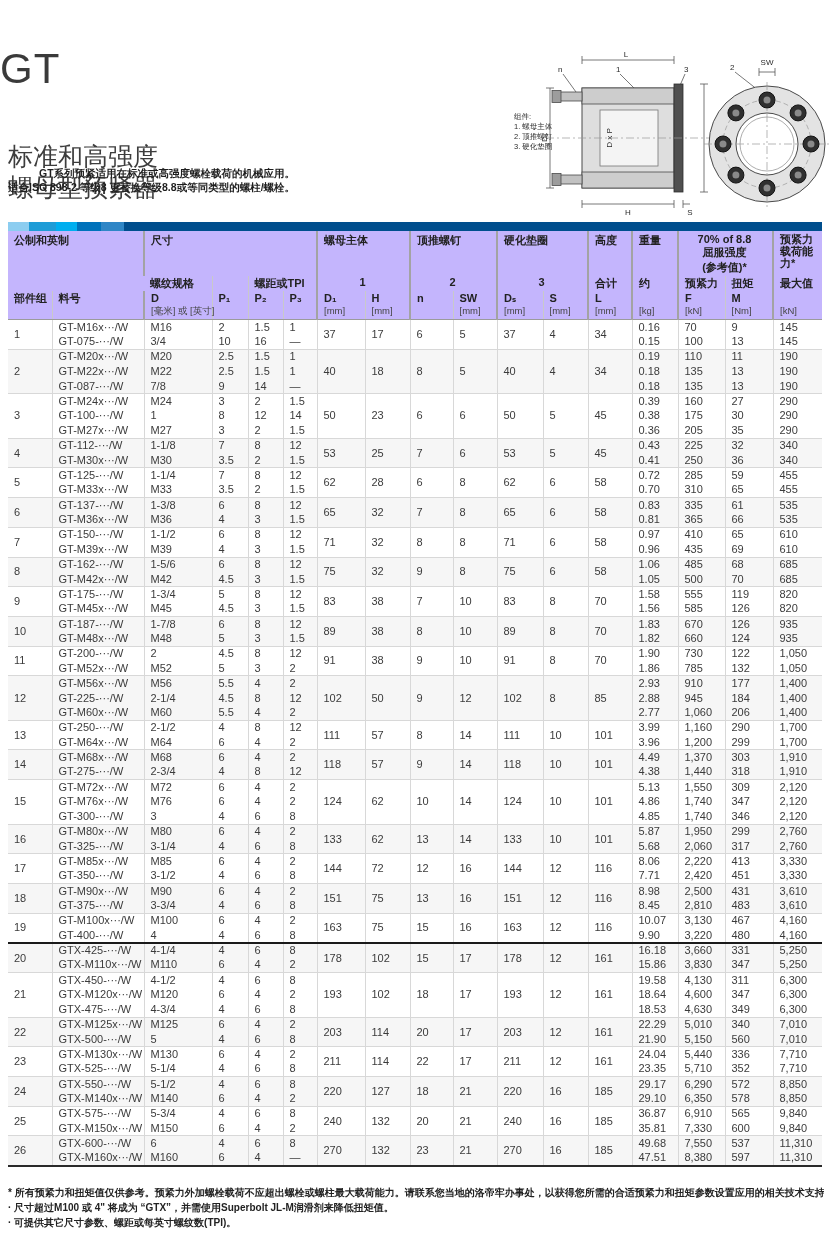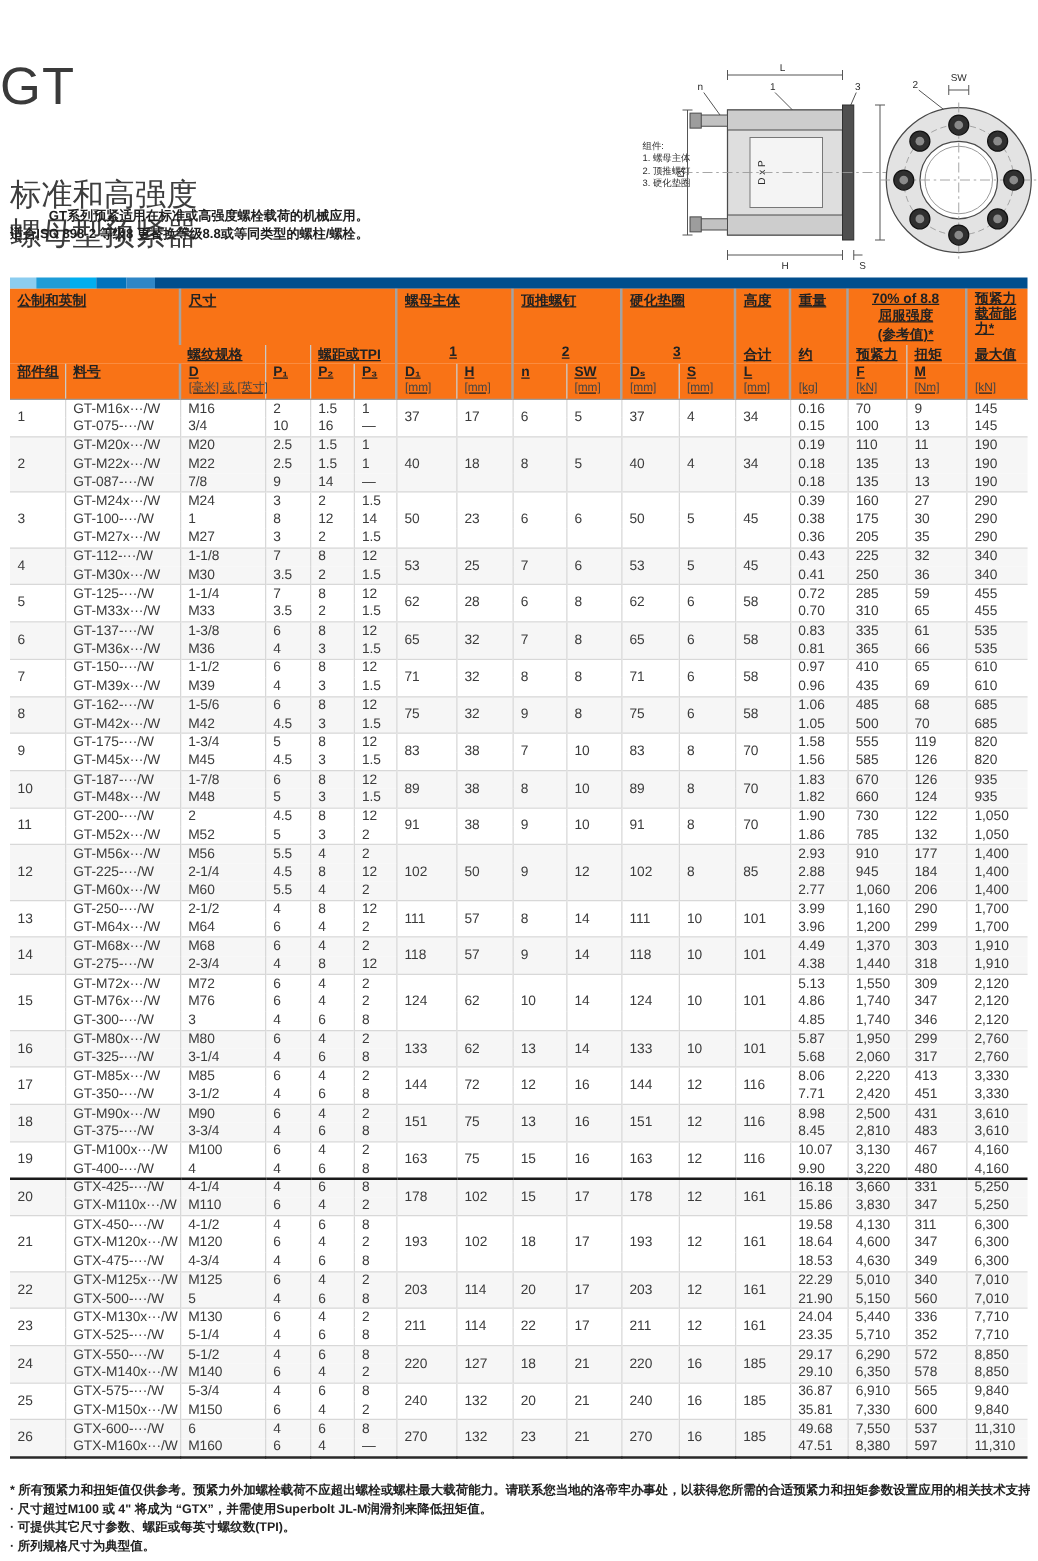--- a/index.html
+++ b/index.html
@@ -16,21 +16,21 @@
   .svg-front{position:absolute;left:232px;top:10px;}
   .dim{font-size:8px;fill:#2a2a2a;}
   .dline{stroke:#555;stroke-width:0.8;fill:none;}
   .cline{stroke:#999;stroke-width:0.7;stroke-dasharray:8 3 2 3;fill:none;}
 
   .accent-bar{position:absolute;left:8px;top:222px;width:814px;height:9px;display:flex;}
   .accent-bar span{display:block;height:100%;}
 
   table.spec{position:absolute;left:8px;top:231px;width:814px;border-collapse:collapse;table-layout:fixed;border-bottom:2px solid #2a2a2a;}
   table.spec th,table.spec td{margin:0;box-sizing:border-box;}
-  thead th{background:#f97316;font-size:11px;font-weight:700;color:#222;text-align:left;vertical-align:top;padding:2px 2px 1px 6px;text-decoration:underline;}
+  thead th{background:#c4b5fd;font-size:11px;font-weight:700;color:#222;text-align:left;vertical-align:top;padding:2px 2px 1px 6px;}
   tr.hr1 th{height:36px;}
   tr.hr2 th{height:15px;padding-top:0;padding-bottom:0;font-size:11px;}
   tr.hr3 th{padding-top:0;padding-bottom:2px;}
   .sym{height:14px;line-height:14px;font-size:11px;white-space:nowrap;}
   .unit{height:12px;line-height:12px;font-size:9.5px;font-weight:400;color:#444;white-space:nowrap;}
   .tac{text-align:center;padding-left:0;}
   .wrapcell{word-break:break-all;line-height:12px;}
   th.gl{border-left:2px solid #a3a3a3;}
   th.sl{border-left:1px solid #c9c9c9;}
   tr.hr3 th{border-bottom:1px solid #9b9b9b;}
@@ -1119,16 +1119,15 @@
           <td class="shade">597</td>
           <td class="shade">11,310</td>
         </tr>
       </tbody>
   </table>
 
   <div class="footnotes">
     <div>* 所有预紧力和扭矩值仅供参考。预紧力外加螺栓载荷不应超出螺栓或螺柱最大载荷能力。请联系您当地的洛帝牢办事处，以获得您所需的合适预紧力和扭矩参数设置应用的相关技术支持。</div>
     <div>· 尺寸超过M100 或 4" 将成为 “GTX”，并需使用Superbolt JL-M润滑剂来降低扭矩值。</div>
     <div>· 可提供其它尺寸参数、螺距或每英寸螺纹数(TPI)。</div>
-    <div>· 所列规格尺寸为典型值。</div>
   </div>
 
 </div>
 
 </body></html>

